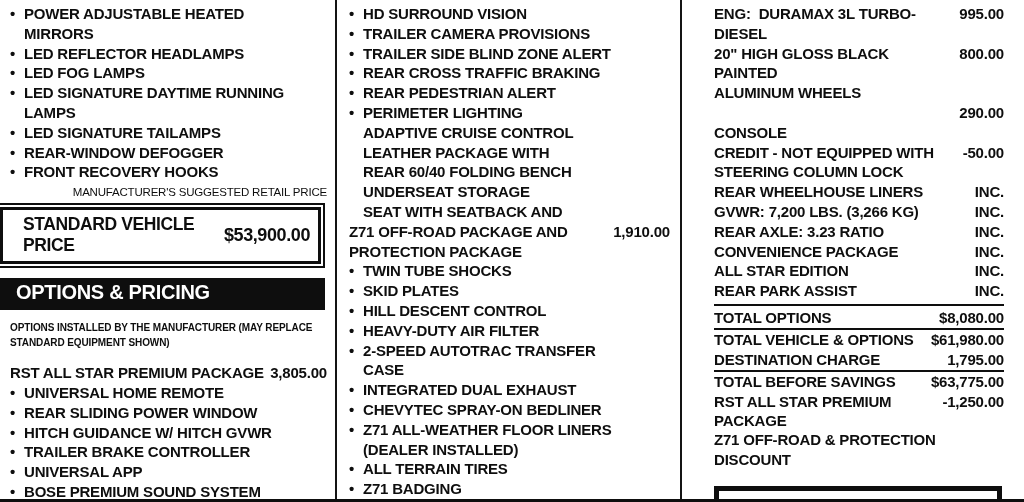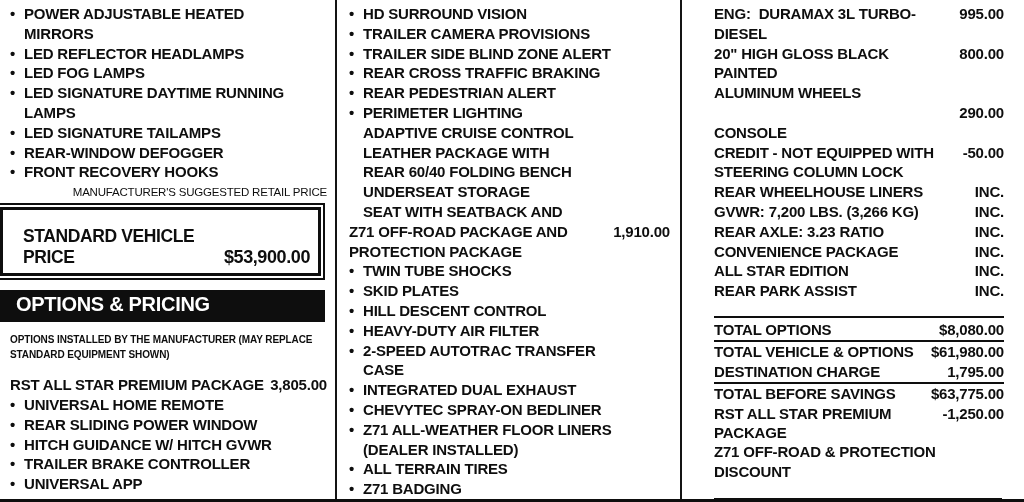--- a/index.html
+++ b/index.html
@@ -23,34 +23,34 @@
   .row{display:flex;align-items:baseline;line-height:19.8px;min-height:19.8px;font-size:15px;}
   .row .bullet{flex:0 0 14px;width:14px;}
   .row.ind{padding-left:14px;}
   .row .txt{white-space:pre-wrap;}
   .row .price{margin-left:auto;text-align:left;padding-left:6px;white-space:nowrap;}
   .caption{
     font-weight:400;font-size:11.5px;letter-spacing:-0.2px;
     text-align:right;margin-top:4px;line-height:13px;
   }
   .svp-box{margin:4px 2px 0 -14px;border:2px solid #0e0e0e;padding:2px;}
-  .svp-inner{border:3px solid #0e0e0e;display:flex;align-items:flex-end;padding:16px 8px 5px 20px;}
+  .svp-inner{border:3px solid #0e0e0e;display:flex;align-items:center;padding:4px 8px 5px 20px;}
   .svp-inner .lbl{font-size:17.5px;letter-spacing:-0.4px;}
   .svp-inner .val{margin-left:auto;font-size:18px;letter-spacing:-0.4px;}
   .opt-bar{
     margin:10px 2px 0 -14px;background:#0e0e0e;color:#ffffff;
     font-size:20px;letter-spacing:-0.3px;
     padding:3px 0 6px 20px;
   }
   .note{
     margin-top:10px;font-weight:700;font-size:10px;line-height:15px;
     letter-spacing:-0.1px;white-space:pre-line;
   }
   #left-options{margin-top:13px;}
-  #totals{margin-top:15px;}
+  #totals{margin-top:3px;}
   #totals .row{line-height:19.4px;min-height:19.4px;}
   .rt{border-top:2px solid #0e0e0e;padding-top:2px;}
   .rb{border-bottom:2px solid #0e0e0e;padding-bottom:1px;}
   .tvp-box{
     margin:17px 2px 0 0;border:5px solid #0e0e0e;
     display:flex;align-items:baseline;padding:5px 6px 7px 10px;
   }
   .tvp-box .lbl{font-size:19px;letter-spacing:-0.4px;}
   .tvp-box .val{margin-left:auto;font-size:19px;letter-spacing:-0.4px;}
 </style>

